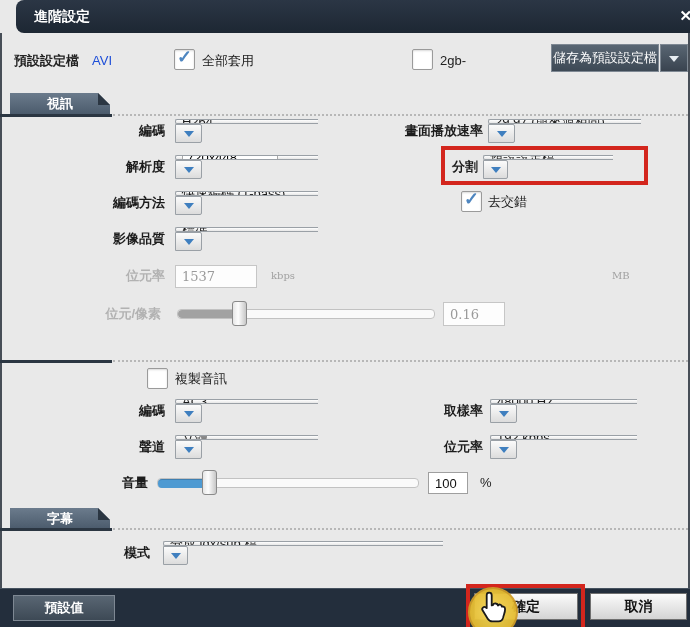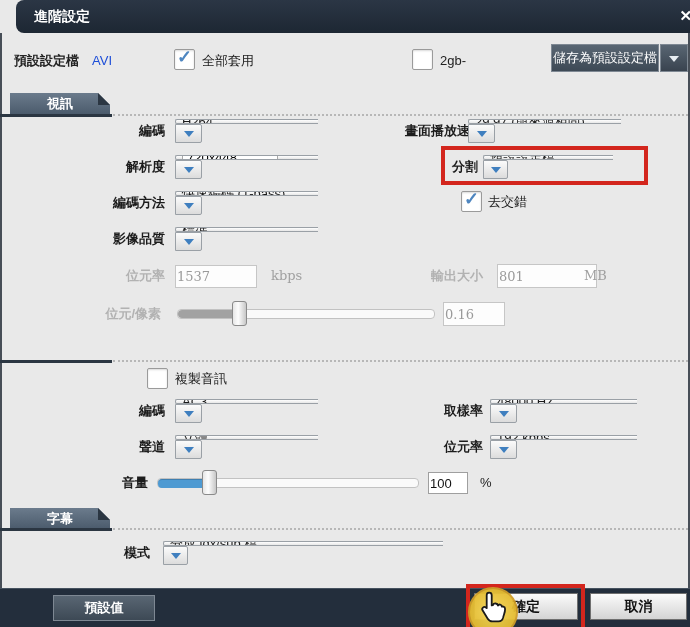--- a/index.html
+++ b/index.html
@@ -15,21 +15,21 @@
     color:#fff;font-weight:bold;font-size:14px;}
   .close{position:absolute;right:14px;top:0;height:33px;line-height:31px;
     color:#fff;font-weight:bold;font-size:15px;cursor:pointer;}
   
   .edge{position:absolute;top:33px;width:2px;height:555px;background:#474e57;}
   
   .lbl{position:absolute;height:24px;line-height:24px;text-align:right;
     font-weight:bold;font-size:13px;color:#1c1c1c;white-space:nowrap;}
   .lbl.dis{color:#b2b2b2;}
   .txt{position:absolute;height:24px;line-height:24px;font-size:13px;color:#222;white-space:nowrap;}
-  .unit{position:absolute;height:24px;line-height:24px;font-size:13px;
+  .unit{position:absolute;height:24px;line-height:24px;font-size:10px;
     color:#a0a0a0;font-family:"DejaVu Serif",serif;}
   
   .tab{position:absolute;left:10px;width:100px;height:21px;
     background:linear-gradient(180deg,#6b7b8c,#4b5b6c);
     clip-path:polygon(0 0,calc(100% - 12px) 0,100% 12px,100% 100%,0 100%);
     color:#fff;font-weight:bold;font-size:13px;text-align:center;line-height:21px;}
   .tab::after{content:"";position:absolute;top:0;right:0;width:12px;height:12px;
     background:linear-gradient(to bottom left,transparent 49%,#2b3642 50%);}
   .tabline{position:absolute;left:0;width:112px;height:3px;background:#2b3642;}
   .dots{position:absolute;left:113px;width:575px;border-top:2px dotted #b7b7b7;}
@@ -40,40 +40,40 @@
     font-size:13px;color:#1a1a1a;display:flex;align-items:center;
     padding:0 6px;white-space:nowrap;overflow:hidden;}
   .carrow{width:25px;background:linear-gradient(#fbfbfb,#dcdcdc);
     border:1px solid #9aa0a6;border-radius:0 2px 2px 0;
     display:flex;align-items:center;justify-content:center;cursor:pointer;}
   .tri{width:0;height:0;border:5px solid transparent;border-top:6px solid #3f7fbf;margin-top:6px;}
   .innerinput{background:#fff;border:1px solid #a8a8a8;height:17px;width:86px;
     font-size:13px;padding:0 4px;font-family:"Liberation Sans",sans-serif;}
   
   .inp{position:absolute;background:#fff;border:1px solid #9f9f9f;font-size:13px;
-    padding:2px 1px;box-sizing:border-box;font-family:"Liberation Sans",sans-serif;color:#111;}
+    padding:2px 6px;box-sizing:border-box;font-family:"Liberation Sans",sans-serif;color:#111;}
   .inp.dis{color:#9a9a9a;border-color:#c6c6c6;background:#fdfdfd;
     font-family:"DejaVu Serif",serif;}
   
   .cb{position:absolute;width:19px;height:19px;background:#fff;border:1px solid #9a9a9a;
     border-radius:2px;box-shadow:inset 0 1px 2px rgba(0,0,0,.15);cursor:pointer;}
   .chk{position:absolute;left:2px;top:-4px;font-size:18px;font-weight:bold;color:#4e86c0;}
   
   .slider{position:absolute;height:8px;background:#fafafa;border:1px solid #c2c2c2;
     border-radius:4px;}
   .sfill{position:absolute;left:0;top:0;height:8px;border-radius:4px 0 0 4px;}
   .sfill.gray{background:#a2a2a2;}
   .sfill.blue{background:#4e9ad2;border-top:1px solid #3f7fb0;}
   .shandle{position:absolute;top:-9px;width:13px;height:23px;
     background:linear-gradient(90deg,#e6e6e6,#fdfdfd 40%,#c7c7c7);
     border:1px solid #8a8a8a;border-radius:3px;cursor:pointer;}
   
   .btn-dark{position:absolute;background:linear-gradient(#596673,#3d4955);
     border:1px solid #7e8893;color:#fff;font-size:13px;font-weight:bold;
-    display:flex;align-items:center;justify-content:center;cursor:pointer;box-sizing:border-box;margin-left:40px;}
+    display:flex;align-items:center;justify-content:center;cursor:pointer;box-sizing:border-box;}
   .btn-light{position:absolute;background:linear-gradient(#fbfbfb,#d4d4d4);
     border:1px solid #6f6f6f;color:#111;font-weight:bold;font-size:14px;
     display:flex;align-items:center;justify-content:center;cursor:pointer;box-sizing:border-box;}
   .savewrap{position:absolute;left:551px;top:44px;width:137px;height:28px;display:flex;}
   .savebtn{flex:1;background:linear-gradient(#596673,#3d4955);border:1px solid #7e8893;
     color:#fff;font-size:13px;display:flex;align-items:center;justify-content:center;cursor:pointer;}
   .savearrow{width:26px;margin-left:1px;background:linear-gradient(#596673,#39434f);
     border:1px solid #7e8893;display:flex;align-items:center;justify-content:center;cursor:pointer;}
   .tri-w{width:0;height:0;border:5px solid transparent;border-top:6px solid #e8edf2;margin-top:6px;}
   
@@ -118,21 +118,21 @@
   <div class="dots" style="top:114px"></div>
 
   <div class="lbl" style="left:40px;top:119px;width:125px">編碼</div>
   <div class="combo" style="left:175px;top:119px;width:143px">
     <div class="cfield">H264</div>
     <div class="carrow">
         <span class="tri"></span>
       </div>
   </div>
   <div class="lbl" style="left:370px;top:119px;width:113px">畫面播放速率</div>
-  <div class="combo" style="left:468px;top:119px;width:153px">
+  <div class="combo" style="left:488px;top:119px;width:153px">
     <div class="cfield">29.97 (與來源相同)</div>
     <div class="carrow">
         <span class="tri"></span>
       </div>
   </div>
 
   <div class="lbl" style="left:40px;top:155px;width:125px">解析度</div>
   <div class="combo" style="left:175px;top:155px;width:143px">
     <div class="cfield">
       <input class="innerinput" value="720x448" style="">
@@ -166,23 +166,21 @@
   <div class="combo" style="left:175px;top:227px;width:143px">
     <div class="cfield">標準</div>
     <div class="carrow">
         <span class="tri"></span>
       </div>
   </div>
 
   <div class="lbl dis" style="left:40px;top:264px;width:125px">位元率</div>
   <input class="inp dis" style="left: 175px; top: 265px; width: 82px; height: 23px;" value="1537">
   <div class="unit" style="left:271px;top:264px">kbps</div>
-  <div class="lbl dis" style="left:380px;top:264px;width:103px">輸出大小</div>
-  <input class="inp dis" style="left: 497px; top: 264px; width: 100px; height: 24px;" value="801">
-  <div class="unit" style="left:584px;top:264px">MB</div>
+  <div class="unit" style="left:612px;top:264px">MB</div>
 
   <div class="lbl dis" style="left:36px;top:302px;width:125px">位元/像素</div>
   <div class="slider" style="left:177px;top:309px;width:256px">
     <div class="sfill gray" style="width:60px"></div>
     <div class="shandle" style="left:54px"></div>
   </div>
   <input class="inp dis" style="left: 443px; top: 302px; width: 62px; height: 24px;" value="0.16">
 
   <div class="tabline" style="top:360px"></div>
   <div class="dots" style="top:360px"></div>

